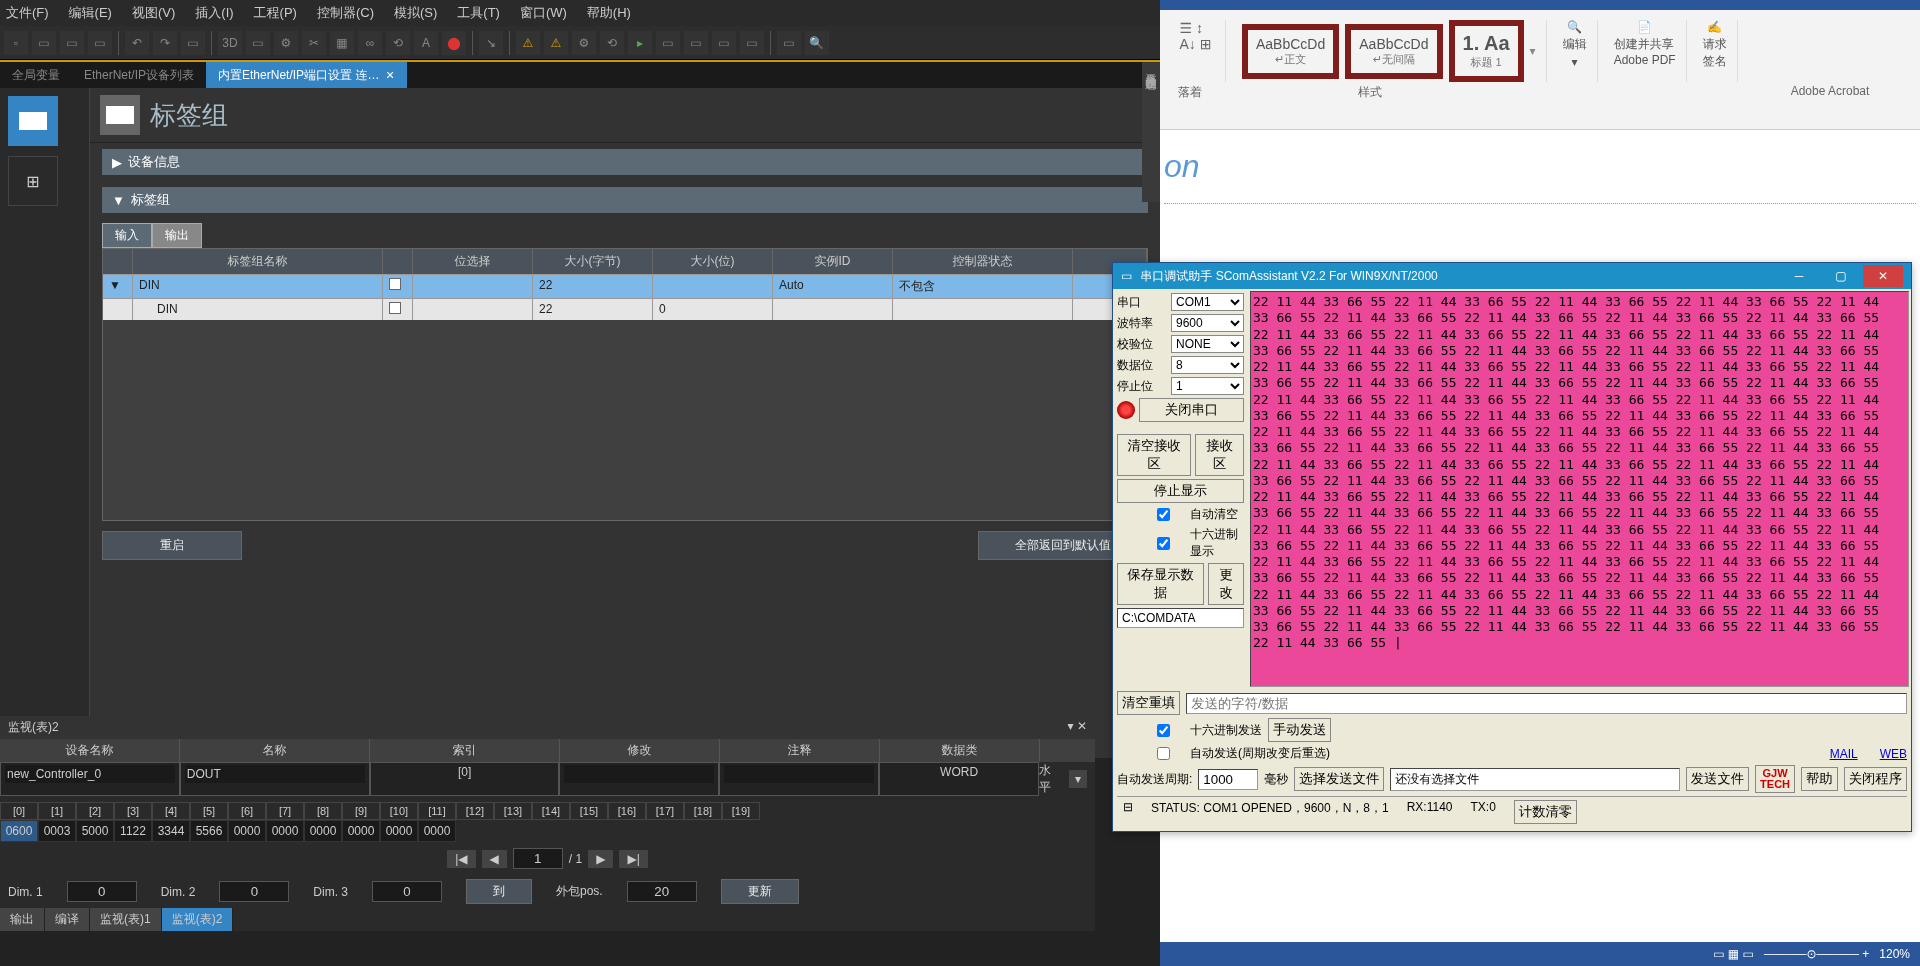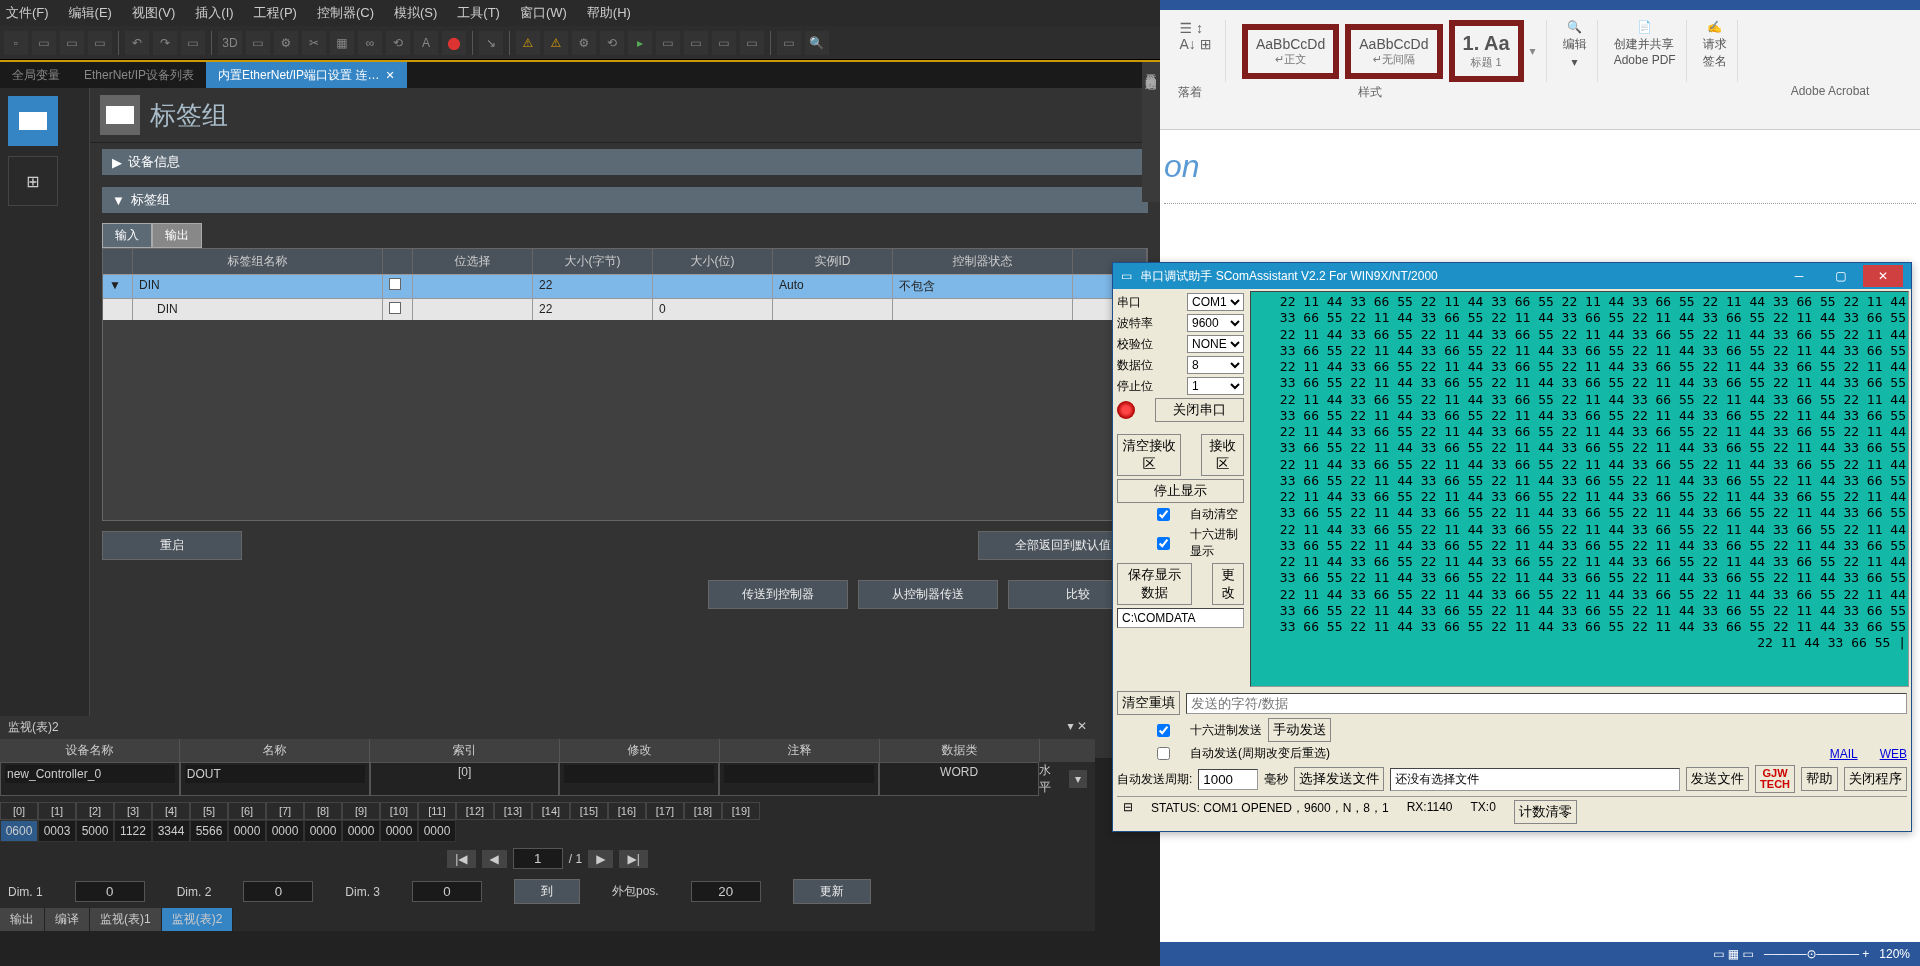--- a/index.html
+++ b/index.html
@@ -73,21 +73,21 @@
 .mem-grid { margin-top: 6px; }
 .mem-hdr { display: flex; font-size: 11px; }
 .mh { width: 38px; text-align: center; padding: 2px 0; border: 1px solid #444; }
 .mem-row { display: flex; font-size: 12px; }
 .mc { width: 38px; text-align: center; padding: 3px 0; border: 1px solid #333; background: #1a1a1a; }
 .mc.hi { background: #2e5a8a; }
 
 .pager { display: flex; justify-content: center; gap: 6px; margin: 6px 0; align-items: center; font-size: 12px; }
 .pg-btn { background: #444; padding: 2px 8px; cursor: pointer; }
 
-.dims { display: flex; gap: 32px; font-size: 12px; align-items: center; padding: 4px 8px; }
+.dims { display: flex; gap: 24px; font-size: 12px; align-items: center; padding: 4px 8px; }
 .dim-in { width: 70px; background: #1a1a1a; border: 1px solid #555; color: #ccc; text-align: center; padding: 2px; }
 
 .bottom-tabs { display: flex; font-size: 12px; background: #2a2a2a; }
 .bt { padding: 3px 10px; background: #444; border-right: 1px solid #222; cursor: pointer; }
 .bt.active { background: #3584c4; }
 
 
 .word { position: absolute; left: 1160px; top: 0; width: 760px; height: 130px; background: #f3f3f3; border-bottom: 1px solid #ccc; }
 .word-title { background: #2b579a; height: 10px; }
 .ribbon { display: flex; padding: 10px 6px 2px; gap: 6px; align-items: stretch; }
@@ -100,28 +100,28 @@
 .status-bar { position: absolute; bottom: 0; left: 0; right: 0; height: 24px; background: #2b579a; display: flex; align-items: center; justify-content: flex-end; padding: 0 10px; color: #fff; font-size: 12px; gap: 10px; }
 
 
 .serial { position: absolute; left: 1112px; top: 262px; width: 800px; height: 570px; background: #ece9d8; border: 1px solid #1e4e8c; box-shadow: 0 2px 8px rgba(0,0,0,.3); font-size: 12px; }
 .ser-title { background: #1e90c8; color: #fff; height: 26px; display: flex; align-items: center; padding: 0 8px; gap: 8px; }
 .win-btns { margin-left: auto; display: flex; gap: 2px; }
 .win-btn { width: 40px; height: 22px; display: flex; align-items: center; justify-content: center; cursor: pointer; color: #fff; }
 .win-btn.cls { background: #d04040; }
 .ser-body { display: flex; height: 400px; }
 .ser-left { width: 135px; background: #ece9d8; padding: 4px; display: flex; flex-direction: column; gap: 3px; }
-.ser-row { display: flex; gap: 20px; align-items: center; }
+.ser-row { display: flex; gap: 4px; align-items: center; }
 .ser-lbl { width: 50px; }
 .ser-sel { flex: 1; border: 1px solid #888; background: #fff; font-size: 12px; }
 .ser-btn { border: 1px solid #888; background: #ece9d8; padding: 2px 4px; cursor: pointer; }
 .rec-dot { width: 18px; height: 18px; border-radius: 50%; background: radial-gradient(circle, #f44 30%, #a00 70%); }
 .ser-chk { display: flex; gap: 20px; align-items: center; margin-left: 40px; }
 .ser-right { flex: 1; background: #ece9d8; padding: 2px; }
-.ser-log { width: 100%; height: 100%; background: #14b8a6; border: 1px inset #999; font-family: monospace; font-size: 13px; padding: 2px; overflow: hidden; white-space: pre-wrap; line-height: 1.25; color: #000; text-align: right; }
+.ser-log { width: 100%; height: 100%; background: #ec4899; border: 1px inset #999; font-family: monospace; font-size: 13px; padding: 2px; overflow: hidden; white-space: pre-wrap; line-height: 1.25; color: #000; }
 .ser-bot { padding: 2px 4px; display: flex; flex-direction: column; gap: 3px; }
 .sb-row { display: flex; gap: 6px; align-items: center; }
 .sb-input { border: 1px inset #999; background: #fff; padding: 2px 4px; }
 .ser-status { border-top: 1px solid #999; padding: 3px 6px; display: flex; gap: 18px; background: #ece9d8; font-family: monospace; }
 .link { color: #00d; text-decoration: underline; cursor: pointer; margin-left: 16px; }
 .gjw { color: #c00; font-weight: bold; border: 1px solid #888; padding: 2px 4px; font-size: 11px; text-align: center; line-height: 1; }
 </style>
 </head>
 <body>
 
@@ -242,25 +242,20 @@
           <div class="gc gh6"></div>
           <div class="gc gh7"></div>
           <div class="gc gh8"></div>
         </div>
         <div style="height:200px;background:#404040"></div>
       </div>
       <div class="bottom-btns">
         <div class="big-btn">重启</div>
         <div class="spacer"></div>
         <div class="big-btn" style="width:170px">全部返回到默认值</div>
-      </div>
-      <div class="bottom-btns" style="justify-content:flex-end">
-        <div class="big-btn">传送到控制器</div>
-        <div class="big-btn">从控制器传送</div>
-        <div class="big-btn">比较</div>
       </div>
     </div>
   </div>
   <div class="right-strip">工具箱  控制器状态</div>
 
   <div class="watch">
     <div class="watch-title">
       <span>监视(表)2</span>
       <span style="margin-left:auto">▾ ✕</span>
     </div>

